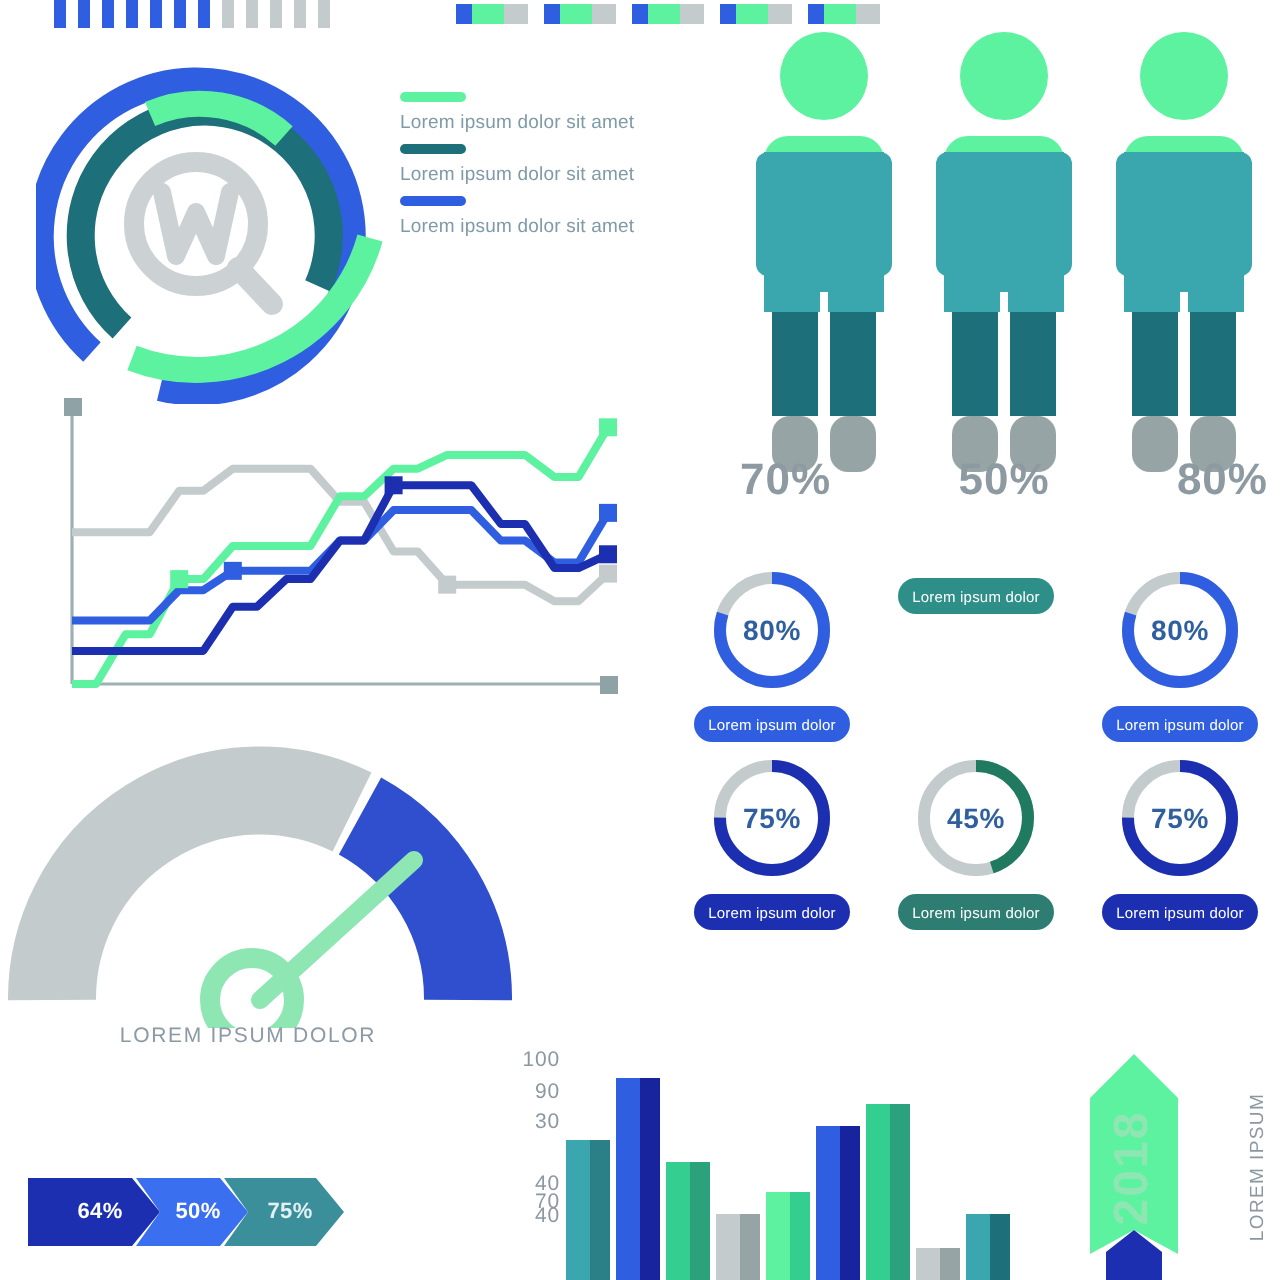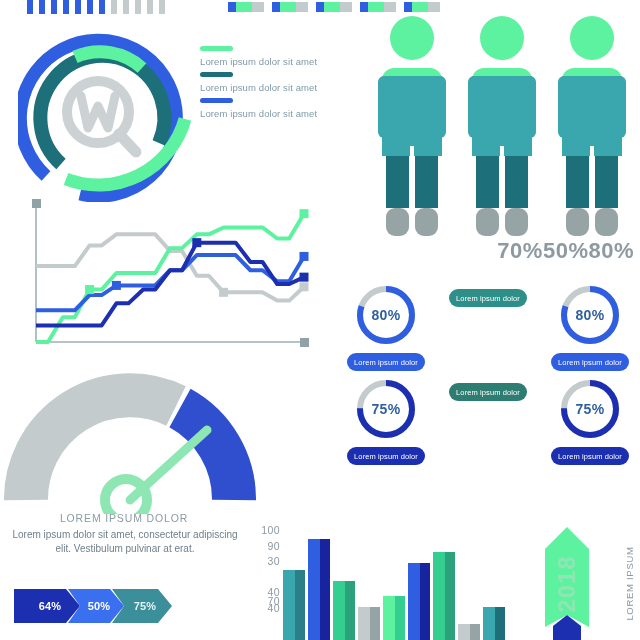--- a/index.html
+++ b/index.html
@@ -43,22 +43,22 @@
 
   
   .chevrons { position:absolute; left:14px; top:589px; display:flex; height:34px; }
   .chev { position:relative; height:34px; display:flex; align-items:center;
           justify-content:center; color:#fff; font-size:11px; font-weight:bold;
           letter-spacing:.2px; }
   .chev span { position:relative; z-index:2; padding-left:6px; }
 
   
   .people { position:absolute; left:370px; top:14px; width:264px; height:270px; }
-  .pct-row { position:absolute; left:370px; top:238px; width:264px;
-             display:flex; justify-content:flex-end; }
+  .pct-row { position:absolute; left:370px; top:227px; width:264px;
+             display:flex; justify-content:space-between; }
   .pct { font-size:22px; font-weight:bold; color:#8d9aa2; letter-spacing:.5px; }
 
   
   .donut-grid { position:absolute; left:340px; top:283px; width:296px; }
   .donut-row { display:flex; justify-content:space-between; margin-bottom:6px; }
   .donut-cell { width:92px; display:flex; flex-direction:column; align-items:center; }
   .donut-box { position:relative; width:64px; height:64px; }
   .donut-label { position:absolute; inset:0; display:flex; align-items:center;
       justify-content:center; font-size:14px; font-weight:bold; color:#2f5f9e; letter-spacing:.3px;}
   .pill { margin-top:6px; border-radius:11px; height:18px; padding:0 7px;
@@ -190,21 +190,20 @@
   <div class="gauge">
     <svg width="252" height="142" viewBox="0 0 252 142">
       <path d="M 22 128 A 104 104 0 0 1 172 34" fill="none" stroke="#c3cbcd" stroke-width="44"></path>
       <path d="M 176 36 A 104 104 0 0 1 230 128" fill="none" stroke="#2f4fcf" stroke-width="44"></path>
       <line x1="126" y1="128" x2="203" y2="58" stroke="#8ee6b3" stroke-width="9" stroke-linecap="round"></line>
       <circle cx="122" cy="128" r="21" fill="none" stroke="#8ee6b3" stroke-width="10"></circle>
     </svg>
   </div>
 
   <div class="cap-title">LOREM IPSUM DOLOR</div>
-  <div class="cap-body">Lorem ipsum dolor sit amet, consectetur adipiscing elit. Vestibulum pulvinar at erat.</div>
 
   <div class="chevrons" id="chevrons">
       <div class="chev" style="width: 66px; background: rgb(27, 47, 176); color: rgb(255, 255, 255); margin-left: 0px; clip-path: polygon(0px 0px, calc(100% - 14px) 0px, 100% 50%, calc(100% - 14px) 100%, 0px 100%);">
         <span>64%</span>
       </div>
       <div class="chev" style="width: 56px; background: rgb(58, 111, 240); color: rgb(255, 255, 255); margin-left: -12px; clip-path: polygon(0px 0px, calc(100% - 14px) 0px, 100% 50%, calc(100% - 14px) 100%, 0px 100%, 12px 50%);">
         <span>50%</span>
       </div>
       <div class="chev" style="width: 60px; background: rgb(58, 143, 155); color: rgb(228, 241, 243); margin-left: -12px; clip-path: polygon(0px 0px, calc(100% - 14px) 0px, 100% 50%, calc(100% - 14px) 100%, 0px 100%, 12px 50%);">
         <span>75%</span>
@@ -279,20 +278,24 @@
       </div>
     <div class="donut-row" id="donut-row-2">
         <div class="donut-cell">
           <div class="donut-box"><svg width="64" height="64" viewBox="0 0 64 64">
               <circle cx="32" cy="32" r="26" fill="none" stroke="#c3cbcd" stroke-width="6"></circle>
               <circle cx="32" cy="32" r="26" fill="none" stroke="#1b2fb0" stroke-width="6" stroke-dasharray="122.52211349000194 163.36281798666926" transform="rotate(-90 32 32)"></circle>
             </svg><div class="donut-label">75%</div></div>
           <div class="pill" style="background: rgb(27, 47, 176);">Lorem ipsum dolor</div>
         </div>
         <div class="donut-cell">
+          <div class="donut-box"><svg width="64" height="64" viewBox="0 0 64 64">
+              <circle cx="32" cy="32" r="26" fill="none" stroke="#c3cbcd" stroke-width="6"></circle>
+              <circle cx="32" cy="32" r="26" fill="none" stroke="#1f7a60" stroke-width="6" stroke-dasharray="73.51326809400116 163.36281798666926" transform="rotate(-90 32 32)"></circle>
+            </svg><div class="donut-label">45%</div></div>
           <div class="pill" style="background: rgb(46, 125, 114);">Lorem ipsum dolor</div>
         </div>
         <div class="donut-cell">
           <div class="donut-box"><svg width="64" height="64" viewBox="0 0 64 64">
               <circle cx="32" cy="32" r="26" fill="none" stroke="#c3cbcd" stroke-width="6"></circle>
               <circle cx="32" cy="32" r="26" fill="none" stroke="#1b2fb0" stroke-width="6" stroke-dasharray="122.52211349000194 163.36281798666926" transform="rotate(-90 32 32)"></circle>
             </svg><div class="donut-label">75%</div></div>
           <div class="pill" style="background: rgb(27, 47, 176);">Lorem ipsum dolor</div>
         </div>
       </div>

